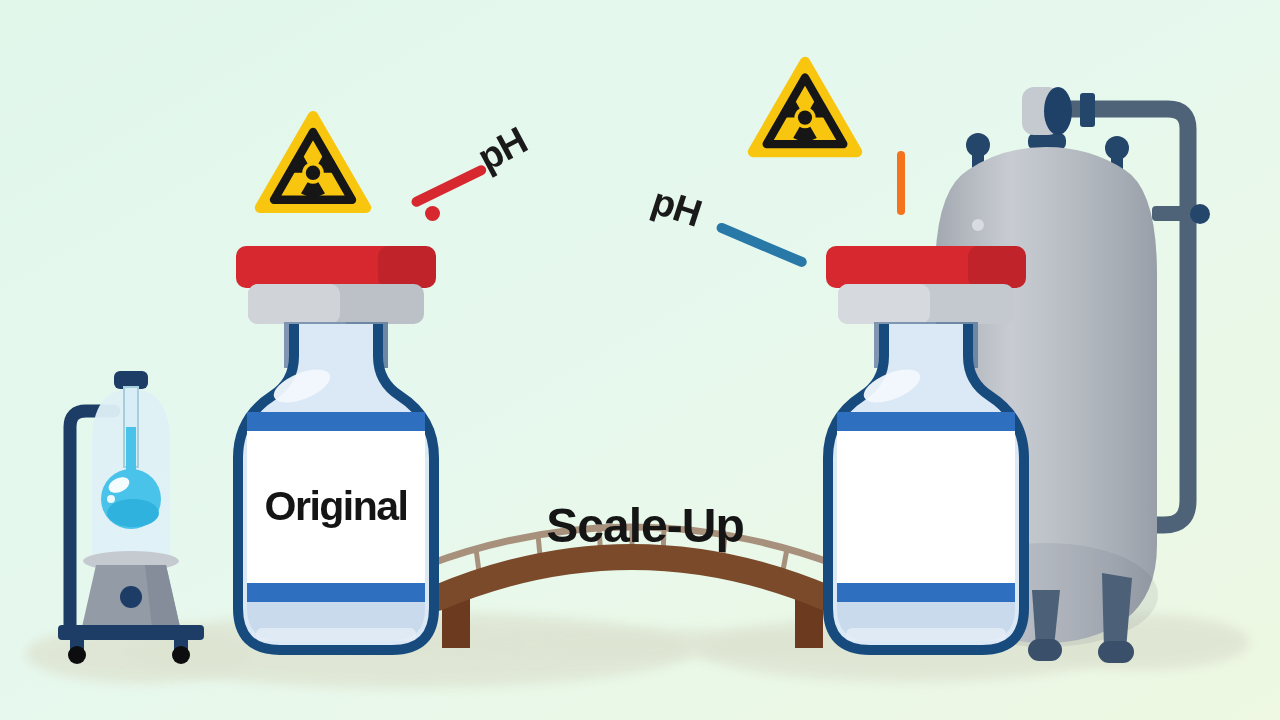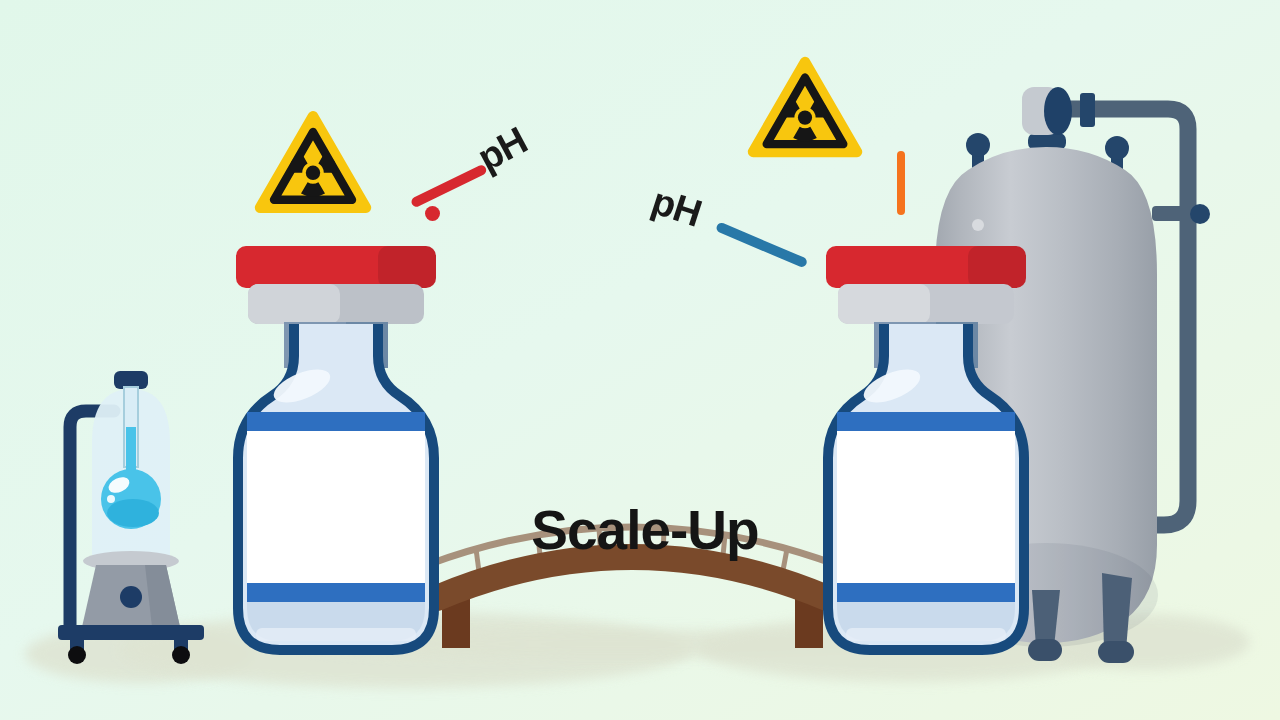--- a/index.html
+++ b/index.html
@@ -9,21 +9,21 @@
     font-family:"Liberation Sans",sans-serif;
   }
   .abs{position:absolute;}
   .shadow{position:absolute;background:var(--shadow);border-radius:50%;filter:blur(6px);opacity:.85;}
   .vial-label{
     position:absolute;width:178px;height:148px;display:flex;align-items:center;justify-content:center;
     font-weight:bold;font-size:41px;letter-spacing:-1.5px;color:var(--text-black);white-space:nowrap;
   }
   .bridge-label{
     position:absolute;left:450px;top:498px;width:390px;text-align:center;
-    font-weight:bold;font-size:55px;letter-spacing:-1px;color:var(--text-black);
+    font-weight:bold;font-size:48px;letter-spacing:-1px;color:var(--text-black);
   }
   .ph-text{
     position:absolute;font-weight:bold;font-size:38px;color:var(--ph-text);letter-spacing:-1px;
   }
   .ph-text.left{left:478px;top:128px;transform:rotate(-28deg);}
   .ph-text.right{left:652px;top:186px;transform:rotate(18deg);}
   .ph-line{position:absolute;height:10px;border-radius:6px;transform-origin:0 50%;}
   .ph-line.left{left:412px;top:199px;width:82px;background:var(--ph-line-red);transform:rotate(-26deg);}
   .ph-line.right{left:717px;top:221px;width:97px;background:var(--ph-line-blue);transform:rotate(23deg);}
   .ph-dot{position:absolute;left:425px;top:206px;width:15px;height:15px;border-radius:50%;background:var(--ph-line-red);}
@@ -149,20 +149,21 @@
       <ellipse cx="74" cy="142" rx="30" ry="13" fill="#f2f8fd" opacity="0.95" transform="rotate(-22 74 142)"></ellipse>
       <path d="M 19 358 V 364 Q 19 397 52 397 H 164 Q 197 397 197 364 V 358 Z" fill="#c9daec"></path>
       <rect x="28" y="384" width="160" height="13" rx="6" fill="#e6eef7" opacity="0.8"></rect>
     </g>
     <g>
       <rect x="19" y="168" width="178" height="190" fill="#ffffff"></rect>
       <rect x="19" y="168" width="178" height="19" fill="var(--label-stripe-blue)"></rect>
       <rect x="19" y="339" width="178" height="19" fill="var(--label-stripe-blue)"></rect>
     </g>
   </svg>
+  <div class="vial-label" style="left:247px;top:432px;">Original</div>
 
   <svg class="abs" style="left:818px;top:244px;" width="216" height="416" viewBox="0 0 216 416">
     <g>
       <rect x="8" y="2" width="200" height="42" rx="10" fill="var(--vial-cap-red)"></rect>
       <rect x="150" y="2" width="58" height="42" rx="10" fill="rgba(0,0,0,0.10)"></rect>
       <rect x="20" y="40" width="176" height="40" rx="10" fill="#c4c8cf"></rect>
       <rect x="20" y="40" width="92" height="40" rx="10" fill="#d6d9dd"></rect>
       <rect x="56" y="78" width="104" height="46" fill="#7e96b1"></rect>
       <rect x="118" y="78" width="42" height="46" fill="#6c88a5"></rect>
     </g>

